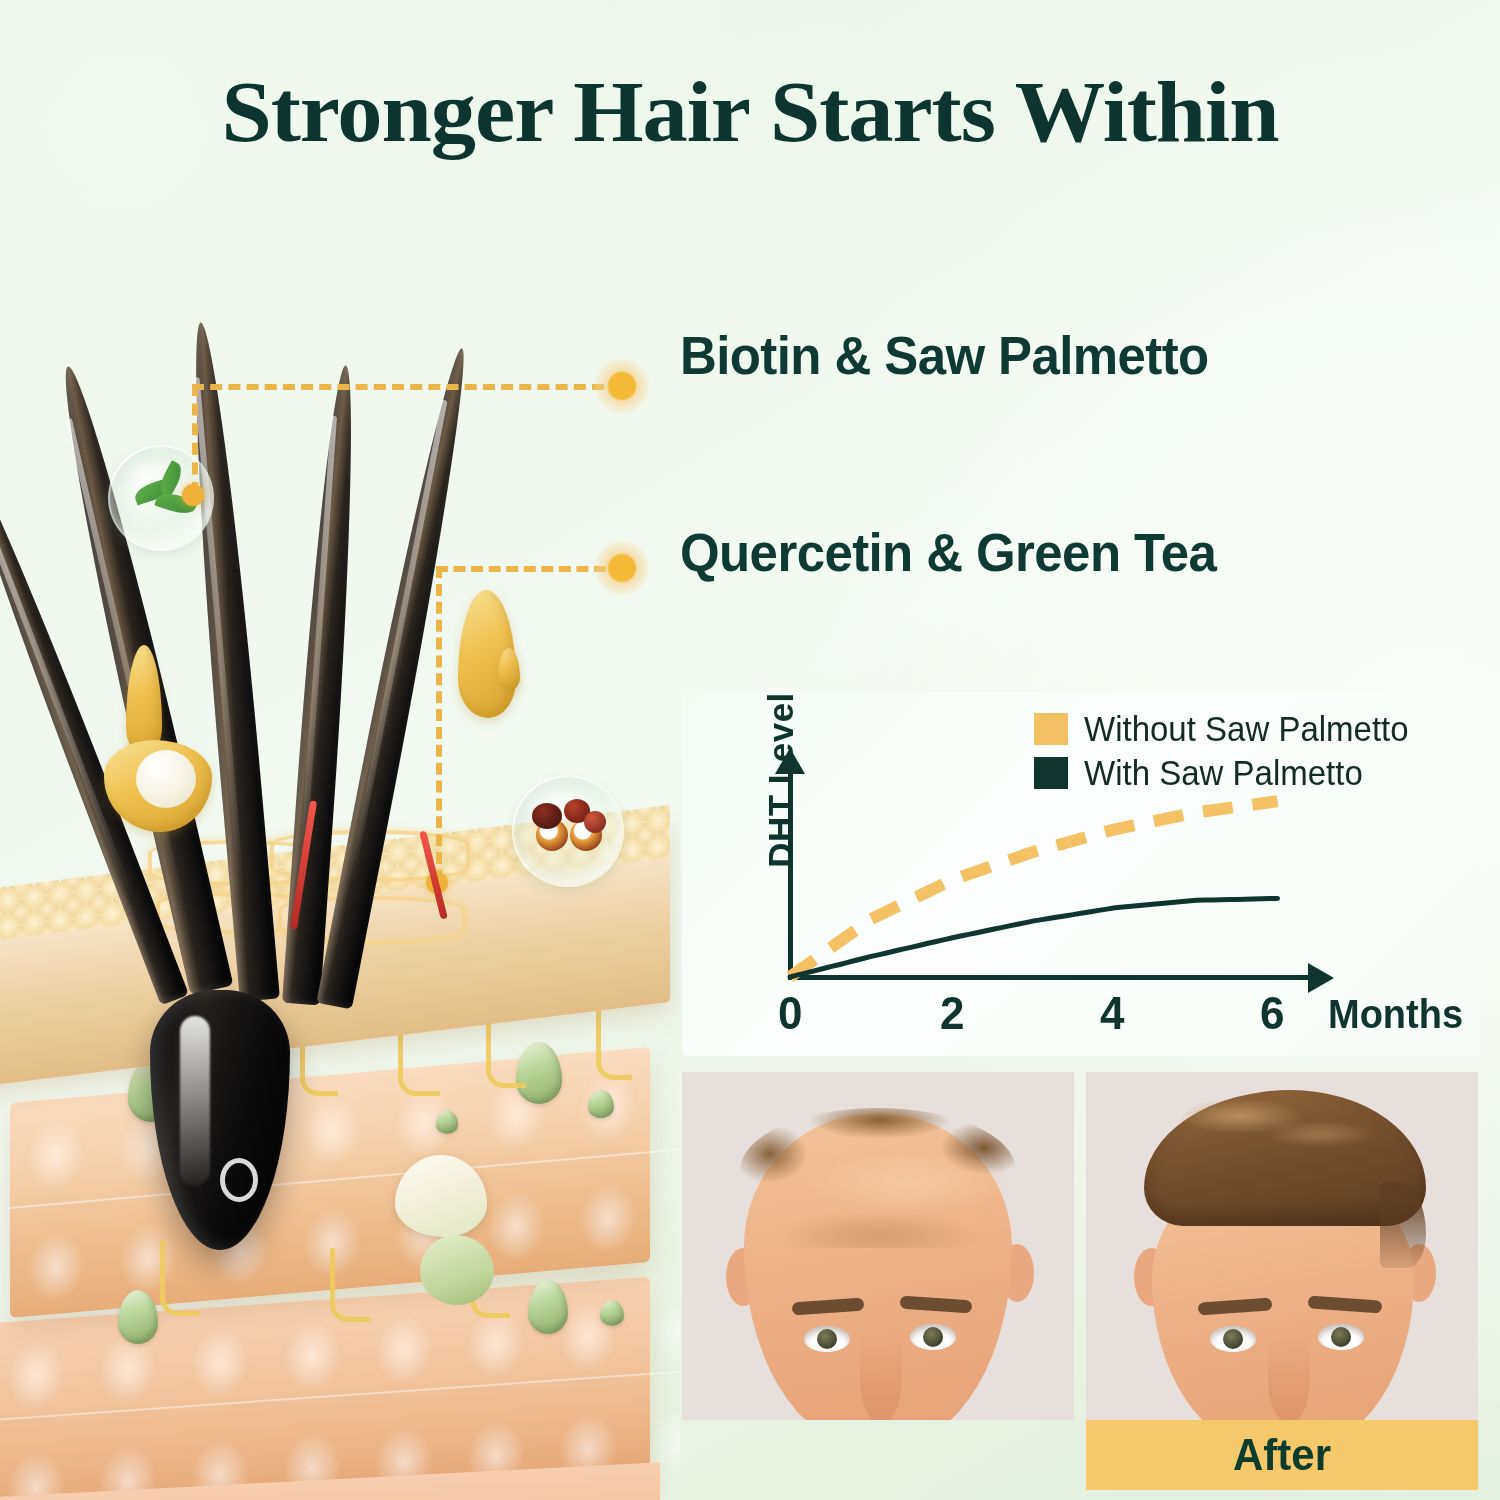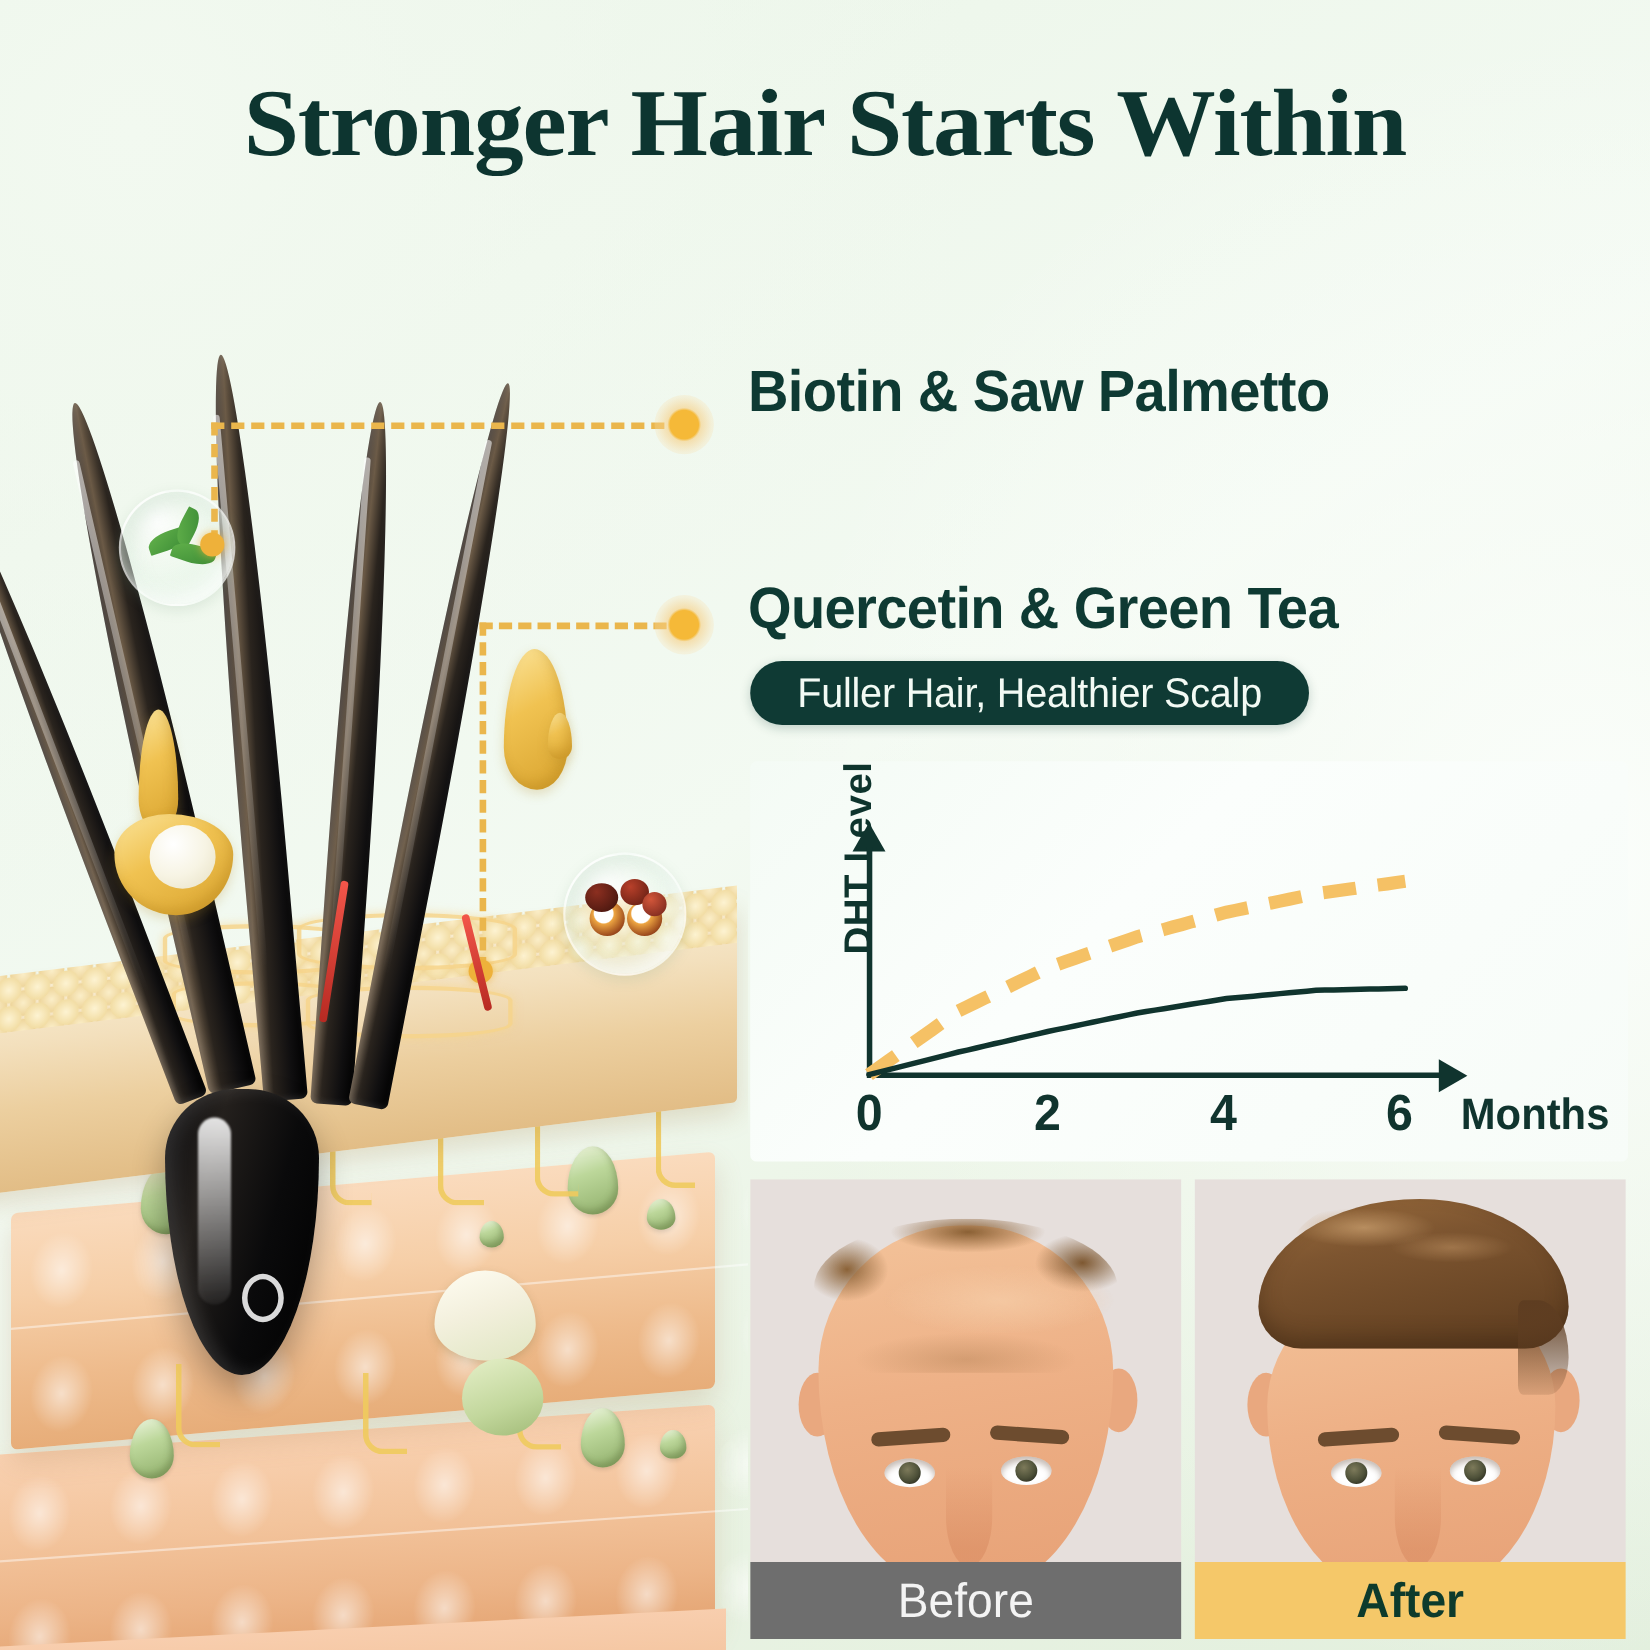--- a/index.html
+++ b/index.html
@@ -377,26 +377,33 @@
   <div>
     <div class="callout-h" style="left:436px;top:566px;width:170px;"></div>
     <div class="callout-v" style="left:436px;top:566px;height:316px;"></div>
     <div class="callout-anchor" style="left:426px;top:872px;"></div>
     <div class="callout-dot" style="left:595px;top:541px;"></div>
   </div>
 
   <div class="feat-title" style="left:680px;top:326px;">Biotin &amp; Saw Palmetto</div>
 
   <div class="feat-title" style="left:680px;top:523px;">Quercetin &amp; Green Tea</div>
-  <div class="feat-pill" style="left:682px;top:601px;width:508px;height:58px;">
-    <span>Fuller Hair, Healthier Scalp</span>
-  </div>
 
   <div id="chart">
 
+    <div id="chart-legend">
+      <div class="legend-row">
+        <div class="legend-sw" style="background:#F5C165;"></div>
+        <div class="legend-lb">Without Saw Palmetto</div>
+      </div>
+      <div class="legend-row">
+        <div class="legend-sw" style="background:#10342E;"></div>
+        <div class="legend-lb">With Saw Palmetto</div>
+      </div>
+    </div>
 
     <div id="ylabel">DHT Level</div>
     <div id="yarrow"></div>
     <div id="yaxis"></div>
     <div id="xaxis"></div>
     <div id="xarrow"></div>
 
     <svg id="curves" viewBox="0 0 798 364">
       <polyline id="series-without" fill="none" stroke="#F5C165" stroke-width="12" stroke-dasharray="30 20" stroke-linecap="butt" points="108.0,285.0 116.1,279.2 124.3,273.4 132.4,267.6 140.5,261.8 148.6,256.0 156.8,250.2 164.9,244.4 173.0,238.6 181.1,232.8 189.3,227.0 197.4,223.1 205.5,219.2 213.6,215.2 221.8,211.3 229.9,207.4 238.0,203.5 246.1,199.5 254.3,195.6 262.4,191.7 270.5,187.8 278.6,185.0 286.8,182.1 294.9,179.3 303.0,176.5 311.1,173.7 319.3,170.9 327.4,168.1 335.5,165.3 343.6,162.5 351.8,159.7 359.9,157.5 368.0,155.2 376.1,153.0 384.3,150.7 392.4,148.5 400.5,146.2 408.6,144.0 416.7,141.8 424.9,139.5 433.0,137.3 441.1,135.6 449.3,133.9 457.4,132.2 465.5,130.5 473.6,128.9 481.7,127.2 489.9,125.5 498.0,123.8 506.1,122.1 514.3,120.4 522.4,119.3 530.5,118.2 538.6,117.1 546.8,116.0 554.9,114.8 563.0,113.7 571.1,112.6 579.3,111.5 587.4,110.3 595.5,109.2"></polyline>
       <polyline id="series-with" fill="none" stroke="#10342E" stroke-width="5" stroke-linecap="round" points="108.0,285.0 116.1,282.9 124.3,280.9 132.4,278.8 140.5,276.8 148.6,274.7 156.8,272.7 164.9,270.6 173.0,268.5 181.1,266.5 189.3,264.4 197.4,262.6 205.5,260.7 213.6,258.8 221.8,256.9 229.9,255.1 238.0,253.2 246.1,251.3 254.3,249.5 262.4,247.6 270.5,245.7 278.6,244.0 286.8,242.4 294.9,240.7 303.0,239.0 311.1,237.3 319.3,235.6 327.4,233.9 335.5,232.3 343.6,230.6 351.8,228.9 359.9,227.6 368.0,226.3 376.1,225.0 384.3,223.7 392.4,222.4 400.5,221.0 408.6,219.7 416.7,218.4 424.9,217.1 433.0,215.8 441.1,215.1 449.3,214.3 457.4,213.6 465.5,212.8 473.6,212.1 481.7,211.3 489.9,210.6 498.0,209.8 506.1,209.1 514.3,208.3 522.4,208.1 530.5,208.0 538.6,207.8 546.8,207.6 554.9,207.4 563.0,207.2 571.1,207.0 579.3,206.8 587.4,206.6 595.5,206.5"></polyline>
@@ -425,23 +432,20 @@
                   background:radial-gradient(ellipse 140px 34px at 134px 44px, rgba(150,105,60,.30) 0%, rgba(150,105,60,0) 72%);"></div>
       <div class="brow" style="left:110px;top:228px;width:72px;transform:rotate(-4deg);"></div>
       <div class="brow" style="left:218px;top:226px;width:72px;transform:rotate(4deg);"></div>
       <div class="eye" style="left:122px;top:254px;">
           <i></i>
         </div>
       <div class="eye" style="left:228px;top:252px;">
           <i></i>
         </div>
       <div class="nose" style="left:178px;top:262px;width:42px;height:90px;background:linear-gradient(180deg,rgba(233,160,116,0) 0%,rgba(216,138,96,.55) 82%);"></div>
-    </div>
-    <div class="ba-label" id="lbl-before">
-      <span>Before</span>
     </div>
   </div>
 
   <div class="ba-card" id="ba-after">
     <div class="ba-photo">
       <div class="ear" style="left:48px;top:176px;width:34px;height:58px;background:#e9a87f;"></div>
       <div class="ear" style="left:316px;top:172px;width:34px;height:58px;background:#e9a87f;"></div>
       <div class="face" style="left:66px;top:92px;width:262px;height:286px;background:linear-gradient(170deg,#f3c39a 0%,#eeb187 44%,#e7a176 100%);"></div>
       <div class="hairmass" style="left:58px;top:18px;width:282px;height:136px;
                   background:

